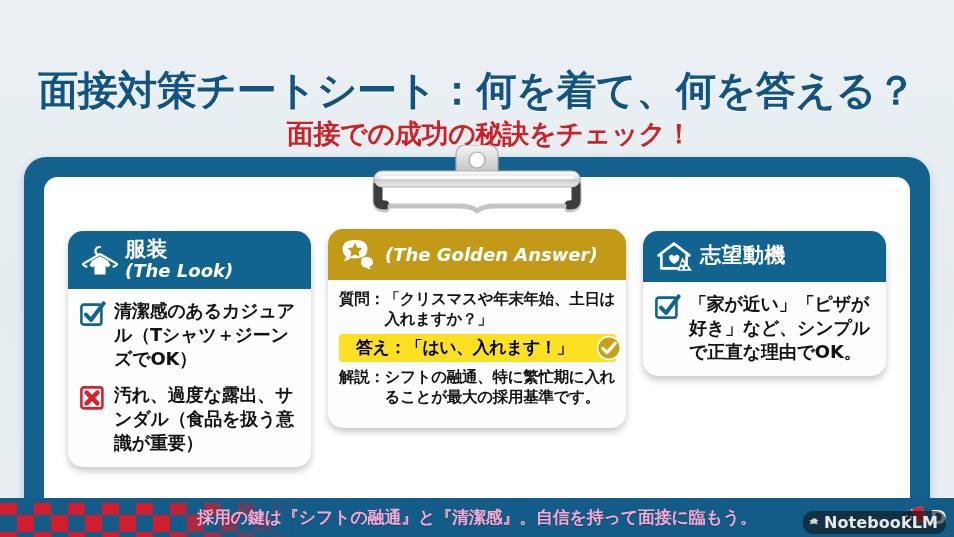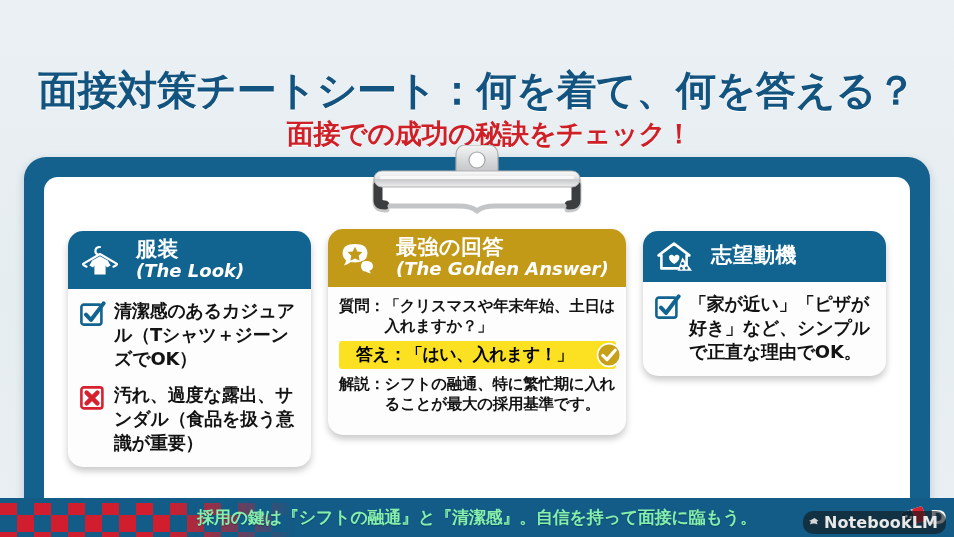--- a/index.html
+++ b/index.html
@@ -96,21 +96,21 @@
     border-radius: 15px;
     box-shadow: 0 4px 7px rgba(0,0,0,0.22);
     overflow: hidden;
   }
   .card-side { width: 243px; }
   .card-center { width: 298px; margin-top: -2px; }
 
   .card-header {
     display: flex;
     align-items: center;
-    gap: 16px;
+    gap: 5px;
     padding: 8px 10px 9px 12px;
     color: #ffffff;
   }
   .hdr-blue { background: #126490; }
   .hdr-gold { background: #c29a18; }
   .hdr-icon { flex: 0 0 auto; display: block; }
   .hdr-text { line-height: 1.0; }
   .hdr-jp {
     font-size: 21px;
     font-weight: 700;
@@ -198,21 +198,21 @@
   }
   #footer-text {
     position: absolute;
     left: 0;
     top: 0;
     width: 954px;
     height: 39px;
     display: flex;
     align-items: center;
     justify-content: center;
-    color: #86efac;
+    color: #f9a8d4;
     font-size: 17px;
     font-weight: 700;
     letter-spacing: -0.2px;
     text-shadow: 0 1px 1px rgba(0,0,0,0.25);
     white-space: nowrap;
   }
   #brand-logo {
     position: absolute;
     right: 8px;
     top: 6px;
@@ -321,21 +321,20 @@
       </div>
 
       <div class="card card-center">
         <div class="card-header hdr-gold">
           <svg class="hdr-icon" width="40" height="34" viewBox="0 0 40 34">
             <path d="M26 20 q7 0 7 5.2 0 3.4-3.6 4.6 .4 1.6 1.8 2.8 -3.6-.4-5.4-2 -4.8-.4-4.8-5.4 0-5.2 5-5.2 Z" fill="#ffffff"></path>
             <path d="M15 3 q12.4 0 12.4 9.2 0 9.2-12.4 9.2 -2.2 0-4.2-.4 -2.6 2.6-7 3.4 1.8-2.4 2.4-5 -3.6-2.6-3.6-7.2 0-9.2 12.4-9.2 Z" fill="#ffffff"></path>
             <path d="M15 5.8 L17.3 10.4 L22.4 11.1 L18.7 14.7 L19.6 19.8 L15 17.4 L10.4 19.8 L11.3 14.7 L7.6 11.1 L12.7 10.4 Z" fill="#c29a18"></path>
           </svg>
           <span class="hdr-text">
-            <span class="hdr-jp">最強の回答</span>
             <span class="hdr-en">(The Golden Answer)</span>
           </span>
         </div>
         <div class="card-body card-body-center">
           <div class="qa-row">
             <span class="qa-label">質問：</span>
             <span class="qa-value">「クリスマスや年末年始、土日は入れますか？」</span>
           </div>
           <div id="answer-row">
             <span>答え：「はい、入れます！」</span>

